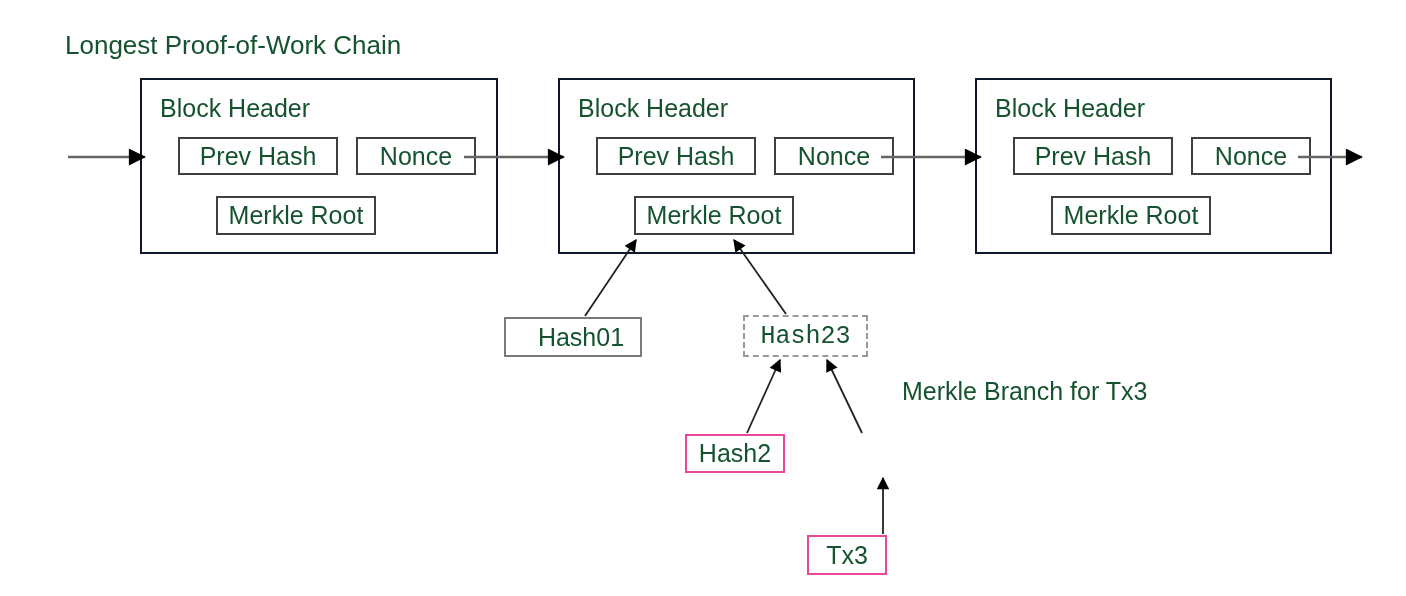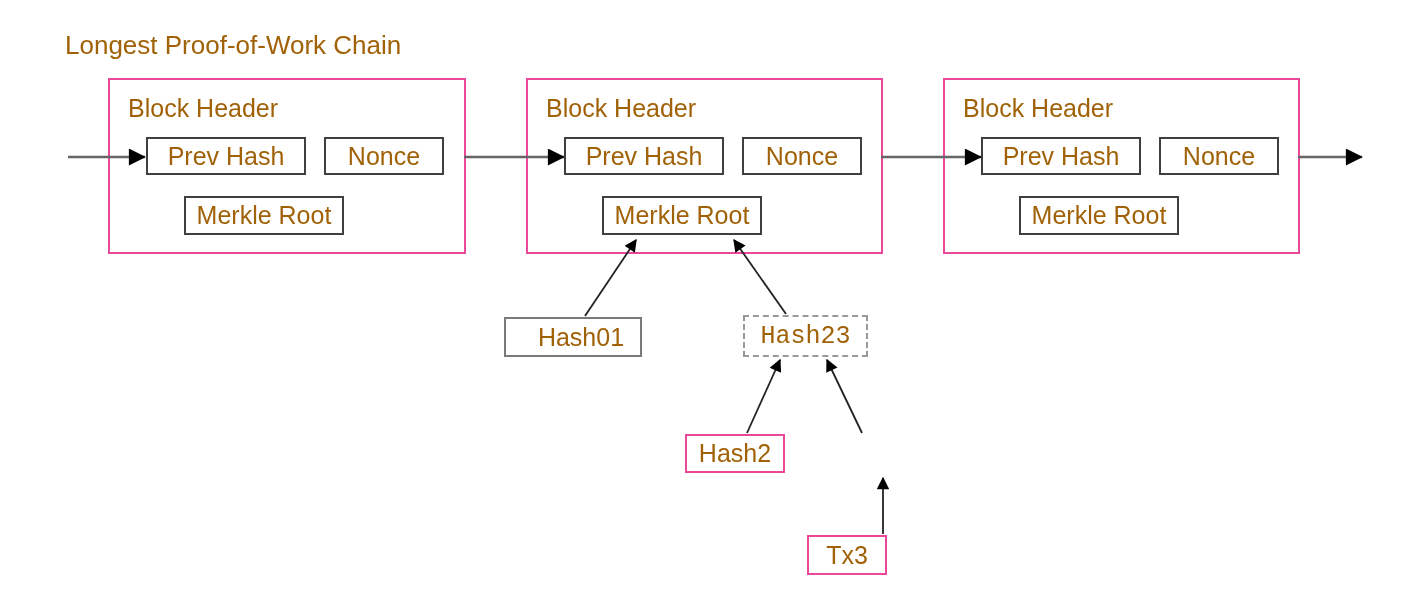--- a/index.html
+++ b/index.html
@@ -2,41 +2,42 @@
 <html><head>
 <meta charset="utf-8">
 <style>
   html, body { margin: 0; padding: 0; background: #ffffff; }
   .canvas {
     position: relative;
     width: 1406px;
     height: 596px;
     background: #ffffff;
     font-family: "Liberation Sans", sans-serif;
-    color: #a16207;
+    color: #14532d;
     overflow: hidden;
   }
   .title {
     position: absolute;
     left: 65px; top: 30px;
     font-size: 26px;
     white-space: nowrap;
   }
   .annotation {
     position: absolute;
     left: 902px; top: 377px;
     font-size: 25px;
     white-space: nowrap;
   }
   .block {
     position: absolute;
     top: 78px;
     height: 172px;
-    border: 2px solid #ec4899;
+    border: 2px solid #0f172a;
     background: transparent;
+    margin-left: 32px;
   }
   .block.b1 { left: 108px; width: 354px; }
   .block.b2 { left: 526px; width: 353px; }
   .block.b3 { left: 943px; width: 353px; }
   .block-header-label {
     position: absolute;
     left: 18px; top: 14px;
     font-size: 25px;
     white-space: nowrap;
   }
@@ -102,20 +103,21 @@
     <div class="field prev">Prev Hash</div>
     <div class="field nonce">Nonce</div>
     <div class="field merkle">Merkle Root</div>
   </div>
 
   <div class="node soft hash01">Hash01</div>
   <div class="node dashed hash23">Hash23</div>
   <div class="node solid hash2">Hash2</div>
   <div class="node solid tx3">Tx3</div>
 
+  <div class="annotation">Merkle Branch for Tx3</div>
 
   <svg class="connectors" width="1406" height="596" viewBox="0 0 1406 596">
     <defs>
       <marker id="head-big" viewBox="0 0 10 10" refX="9.5" refY="5" markerWidth="24" markerHeight="17" markerUnits="userSpaceOnUse" orient="auto">
         <path d="M0,0 L10,5 L0,10 z" fill="#000000"></path>
       </marker>
       <marker id="head-small" viewBox="0 0 10 10" refX="9" refY="5" markerWidth="17" markerHeight="12.5" markerUnits="userSpaceOnUse" orient="auto">
         <path d="M0,0 L10,5 L0,10 z" fill="#000000"></path>
       </marker>
     </defs>

